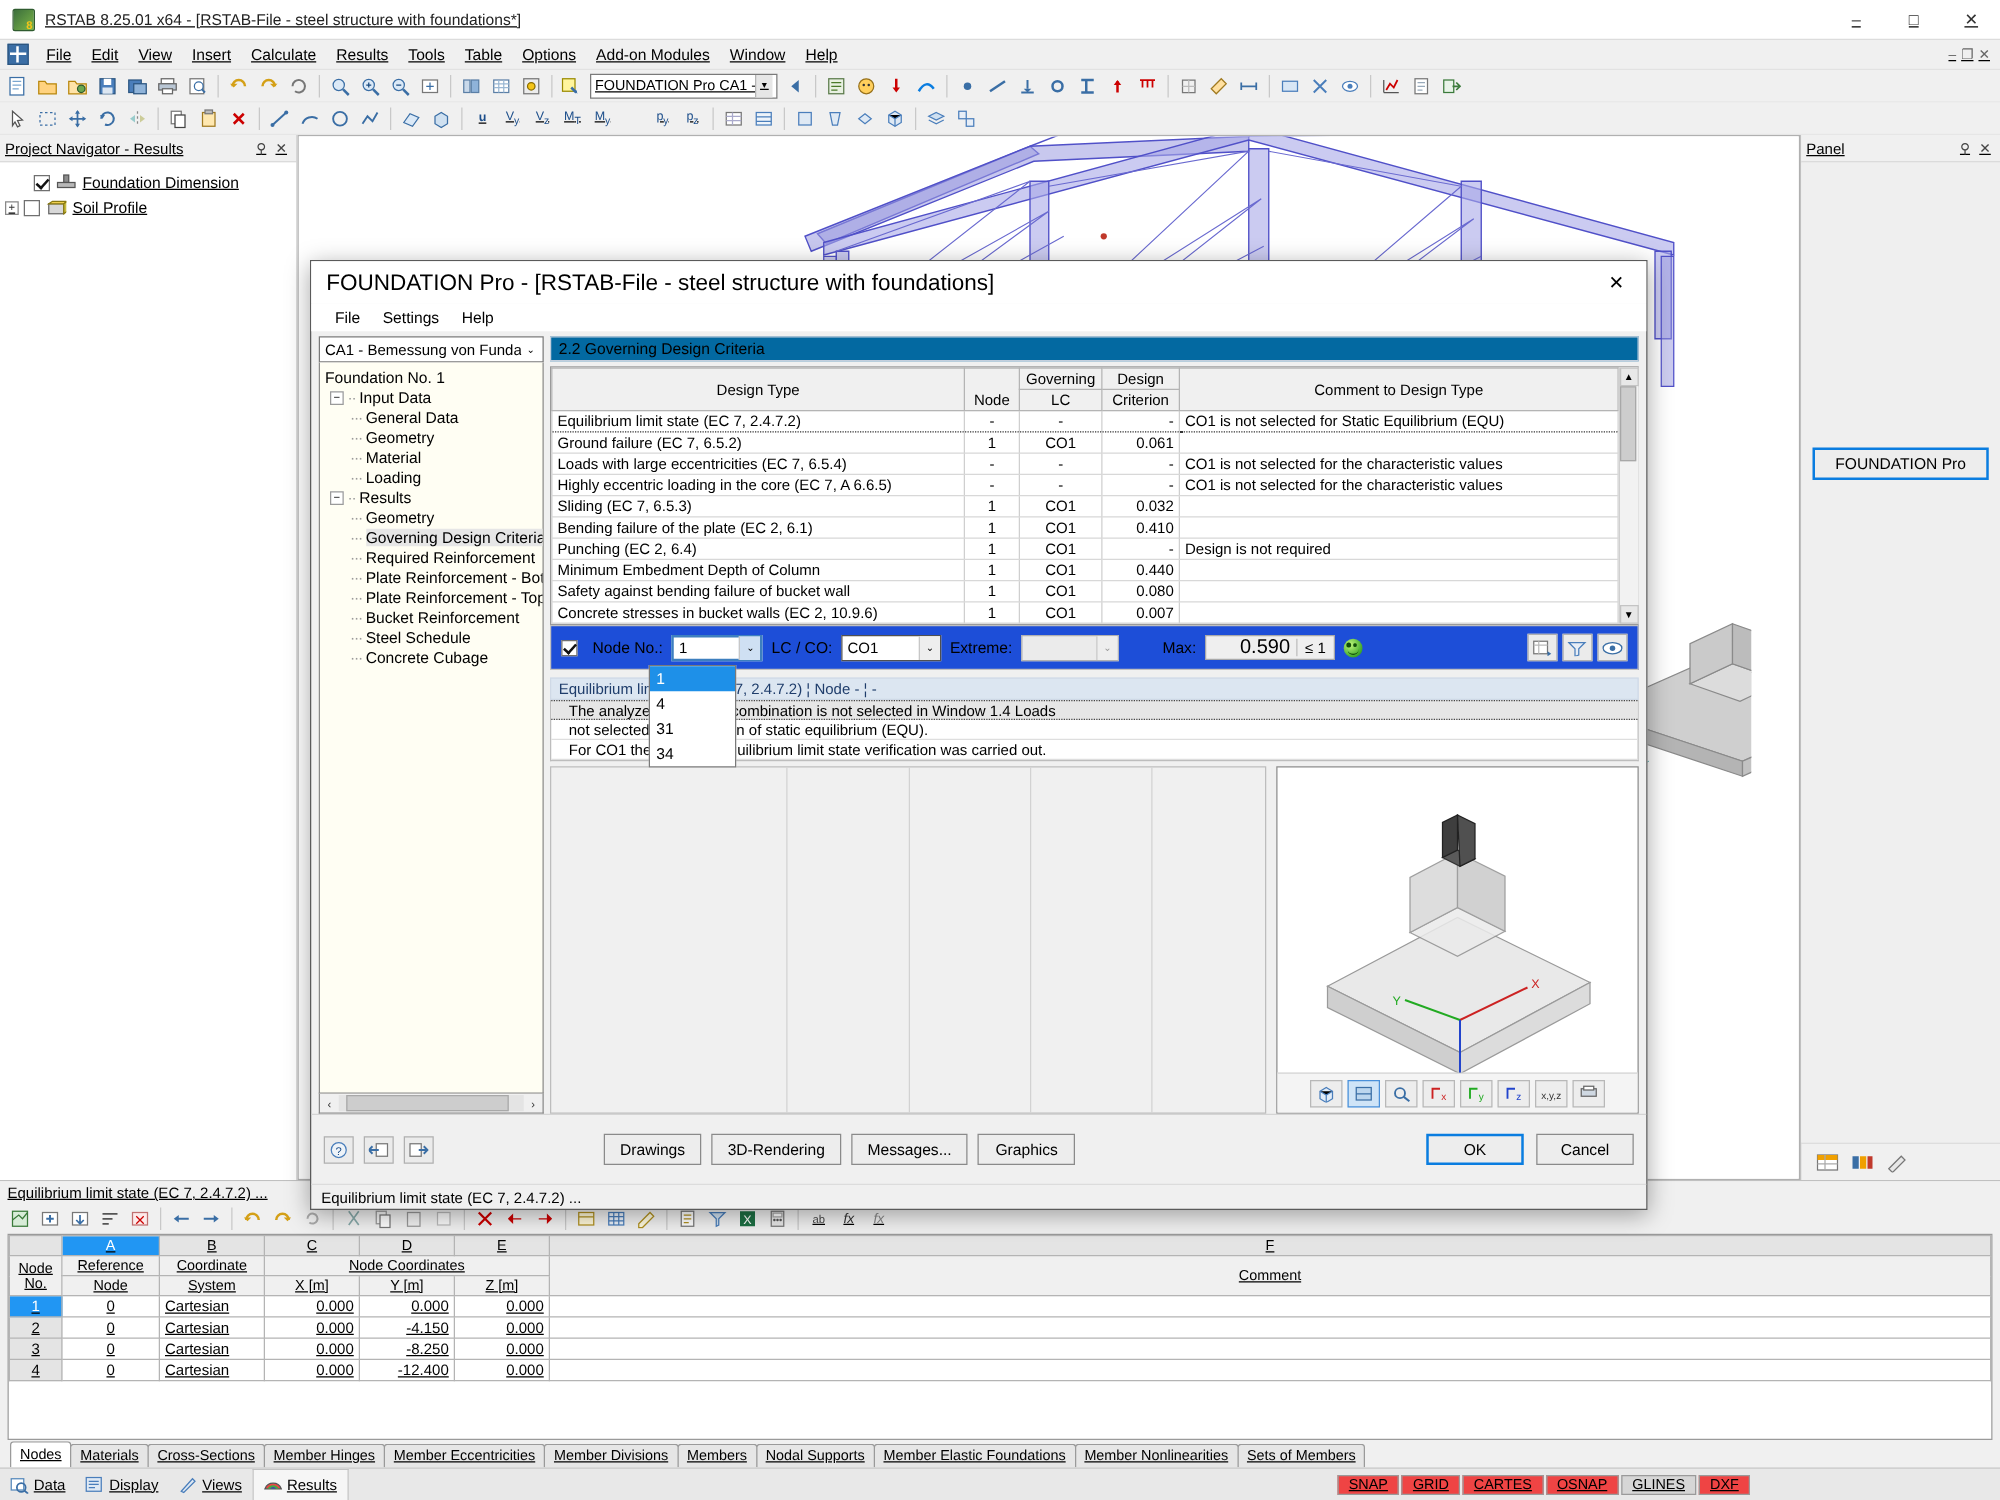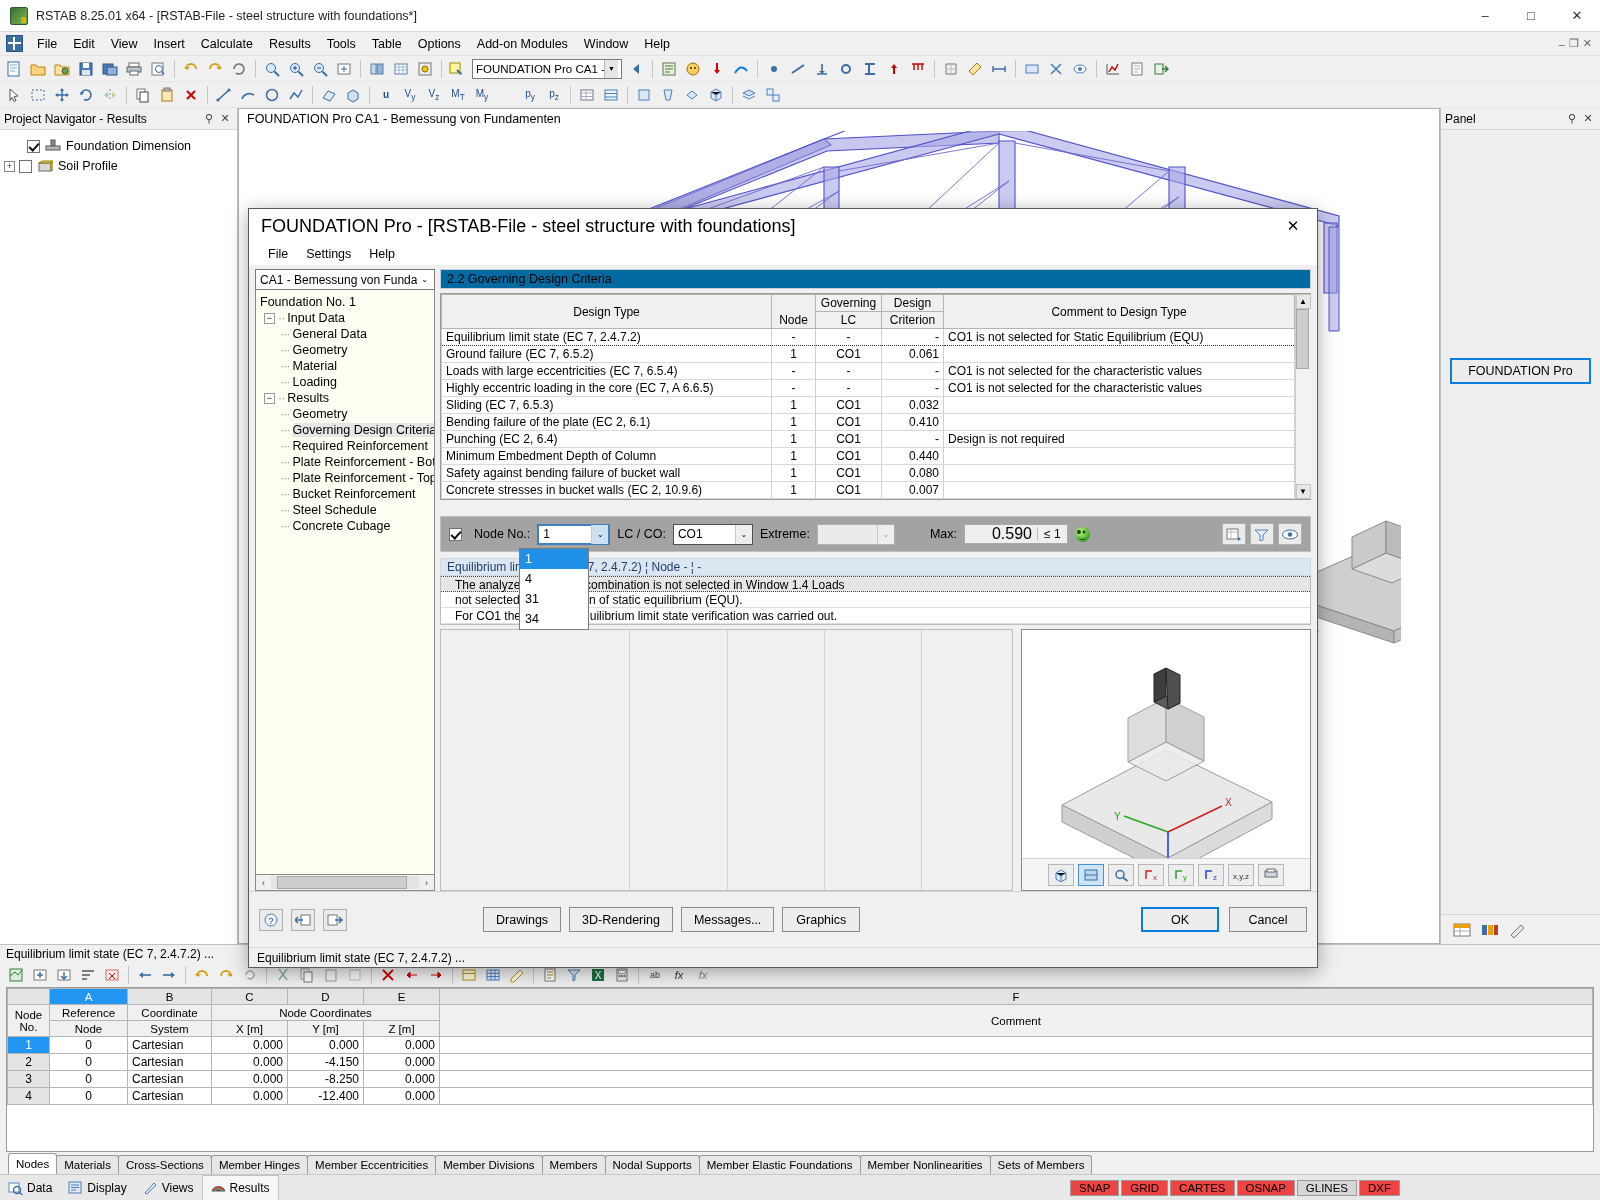--- a/index.html
+++ b/index.html
@@ -3,21 +3,21 @@
 <meta charset="utf-8">
 <style>
   * { box-sizing: border-box; }
   html, body { margin:0; padding:0; }
   body {
     width:1600px; height:1200px; overflow:hidden;
     font-family:"Liberation Sans", sans-serif;
     font-size:12px; color:#000; background:#f0f0f0;
     position:relative;
   }
-  .app { position:absolute; inset:0; background:#f0f0f0; display:flex; flex-direction:column; }
+  .app { position:absolute; inset:0; background:#f0f0f0; display:flex; flex-direction:column;text-decoration:underline; }
 
   
   .titlebar { height:32px; background:#ffffff; display:flex; align-items:center; border-bottom:1px solid #dcdcdc; }
   .titlebar .tb-icon { width:18px; height:18px; margin:0 8px 0 10px; background:linear-gradient(135deg,#3c6e3c,#7ab648); border:1px solid #2f5b2f; border-radius:2px; position:relative; flex:0 0 auto;}
   .titlebar .tb-icon:after{content:"8"; position:absolute; right:1px; bottom:-1px; font-size:9px; color:#f5c518; font-weight:bold;}
   .titlebar .tb-title { font-size:12.5px; color:#222; }
   .win-btns { margin-left:auto; display:flex; height:32px; }
   .win-btn { width:46px; height:32px; display:flex; align-items:center; justify-content:center; font-size:13px; color:#333; }
 
   
@@ -118,21 +118,21 @@
   .crit-table th { background:#f0f0f0; border:1px solid #b4b4b4; font-weight:normal; font-size:12px; padding:1px 3px;}
   .crit-table td { border-left:1px solid #cfcfcf; border-right:1px solid #cfcfcf; border-bottom:1px solid #d8d8d8; padding:1px 4px; height:16px; white-space:nowrap; overflow:hidden;}
   .crit-table tr.selrow td { border-top:1px dotted #333; border-bottom:1px dotted #333;}
   .crit-table td.c{text-align:center;}
   .crit-table td.r{text-align:right;}
   .vscroll{width:15px;background:#f0f0f0;border-left:1px solid #cfcfcf;display:flex;flex-direction:column;align-items:center;}
   .vs-arrow{width:15px;height:15px;display:flex;align-items:center;justify-content:center;font-size:8px;background:#e8e8e8;border:1px solid #c4c4c4;}
   .vs-track{flex:1;width:15px;background:#f2f2f2;position:relative;}
   .vs-thumb{position:absolute;left:0;top:0;width:13px;height:60px;background:#cdcdcd;border:1px solid #a8a8a8;}
 
-  .filterbar { margin-top:16px; border:1px solid #c0c0c0; background:#a3a3a3; height:36px; display:flex; align-items:center; padding:0 8px; gap:7px; position:relative;}
+  .filterbar { margin-top:0; border:1px solid #c0c0c0; background:#1d4ed8; height:36px; display:flex; align-items:center; padding:0 8px; gap:7px; position:relative;}
   .fb-label { font-size:12.5px;}
   .fld { height:21px; border:1px solid #7a7a7a; background:#fff; display:flex; align-items:center; font-size:12px; padding-left:4px;}
   .fld.combo { padding-right:0; }
   .fld .arw { width:17px; height:19px; margin-left:auto; background:#eee; border-left:1px solid #c7c7c7; display:flex; align-items:center; justify-content:center; font-size:8px;}
   .fld.disabled { background:#ebebeb; color:#9a9a9a; border-color:#b0b0b0;}
   .maxbox { display:flex; align-items:center; border:1px solid #a9a9a9; background:#efefef; height:20px;}
   .maxbox .v { width:72px; text-align:right; padding-right:5px; font-size:16px;}
   .maxbox .lim { border-left:1px solid #bdbdbd; padding:0 6px; font-size:12px;}
   .smiley{width:15px;height:15px;border-radius:50%;background:radial-gradient(circle at 35% 32%, #bff77a, #3fa82b 70%, #2a7d1c); position:relative;}
   .smiley:after{content:"";position:absolute;left:3px;top:8px;width:9px;height:4px;border-bottom:1.5px solid #114d0a;border-radius:0 0 9px 9px;}
@@ -632,21 +632,20 @@
                 <path d="M2 4l3-2h12l-3 2z" fill="#f0d050" stroke="#8a7a10"></path>
                 <path d="M14 4l3-2v8l-3 2z" fill="#c9bc3e" stroke="#8a7a10"></path>
               </svg>
           </span>
           <span>Soil Profile</span>
         </div>
       </div>
     </div>
 
     <div class="cad">
-      <div class="cad-caption">FOUNDATION Pro CA1 - Bemessung von Fundamenten</div>
       <div class="cad-canvas">
         <svg width="1162" height="800" viewBox="0 0 1162 800">
           <g stroke="#5050c8" fill="#9a9ae0" fill-opacity="0.55" stroke-width="1.1">
 
             <path d="M415,78 L585,8 L592,14 L422,86 z"></path>
             <path d="M585,8 L760,-60" fill="none"></path>
 
             <path d="M405,80 L585,8 L760,0 L760,12 L588,20 L410,92 z"></path>
             <path d="M760,0 L938,-2"></path>
           </g>

